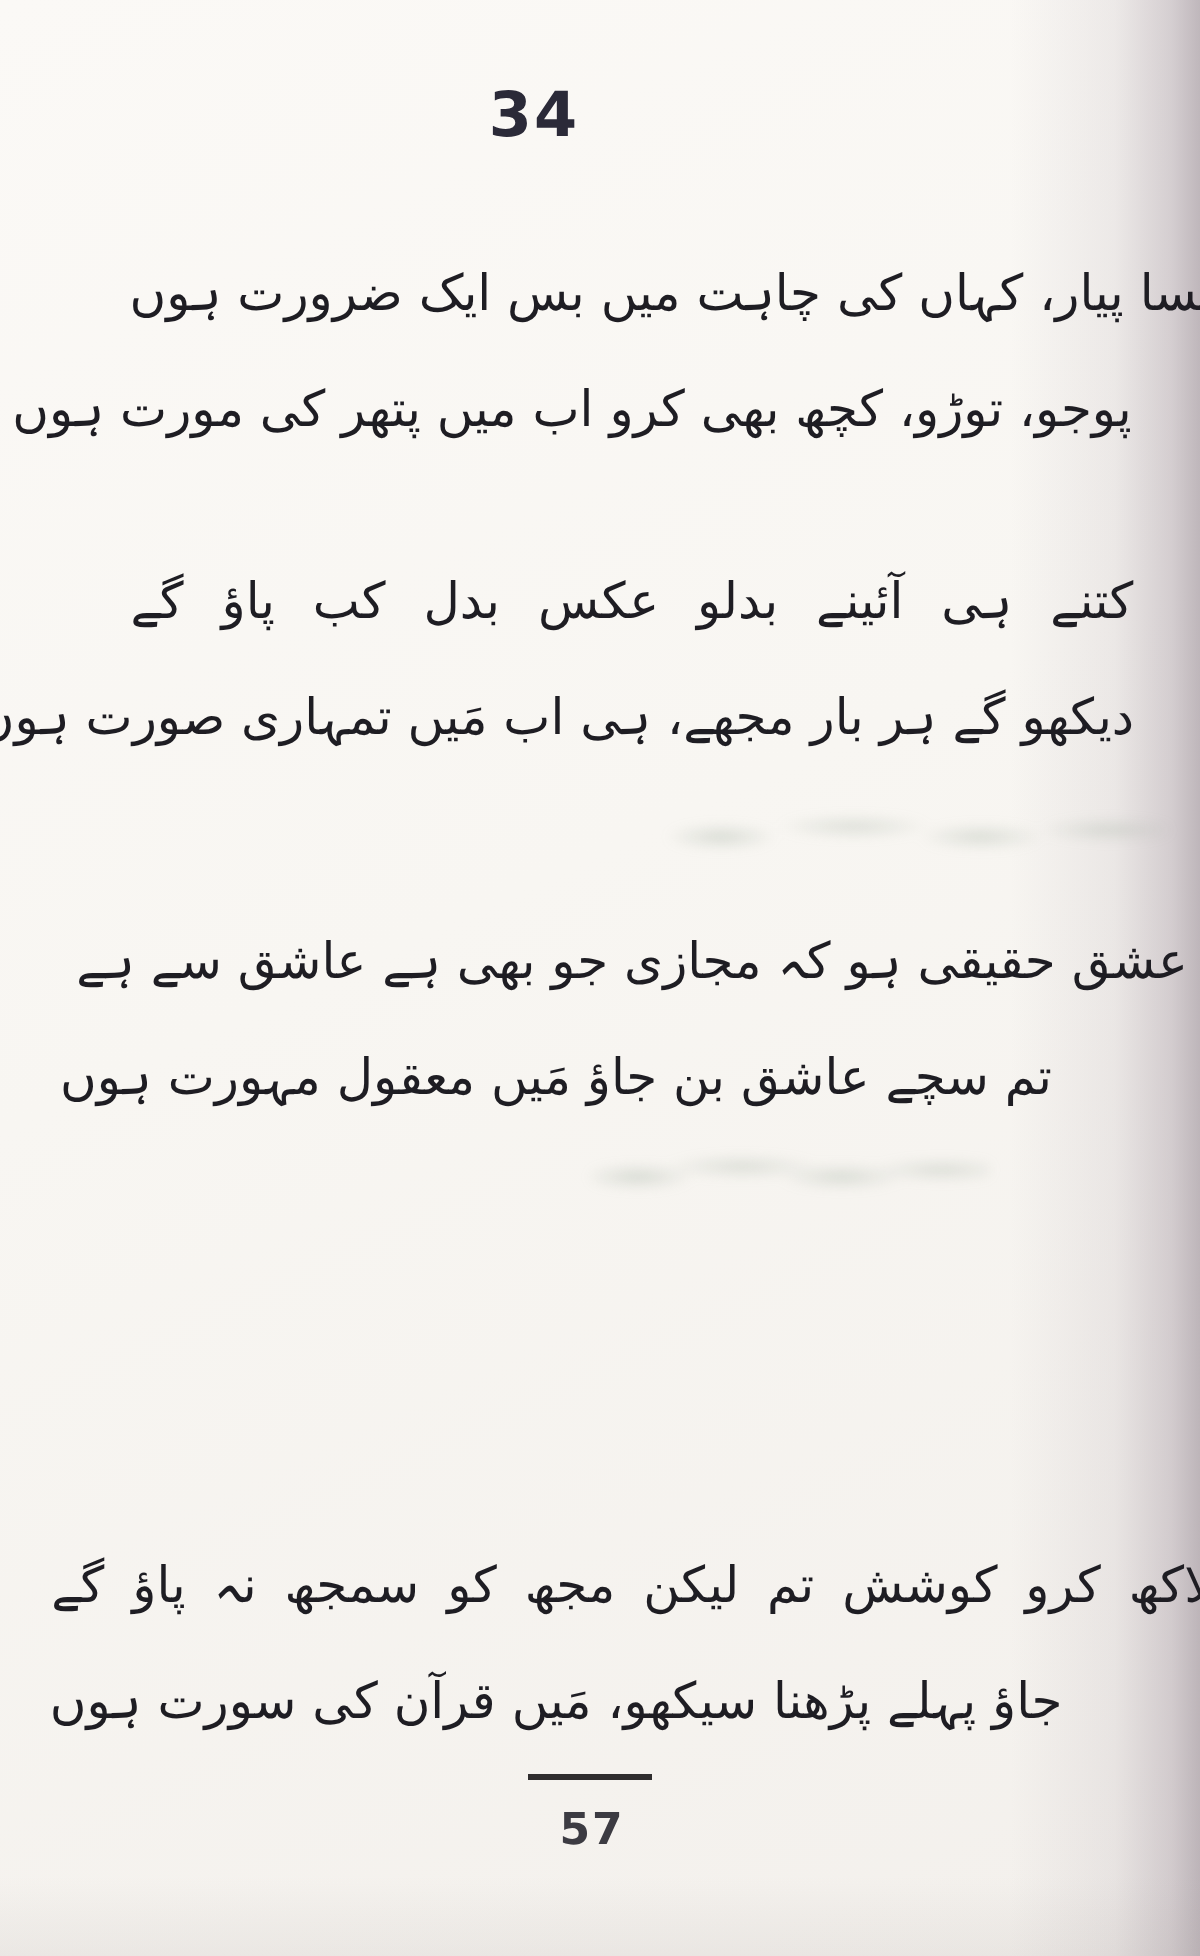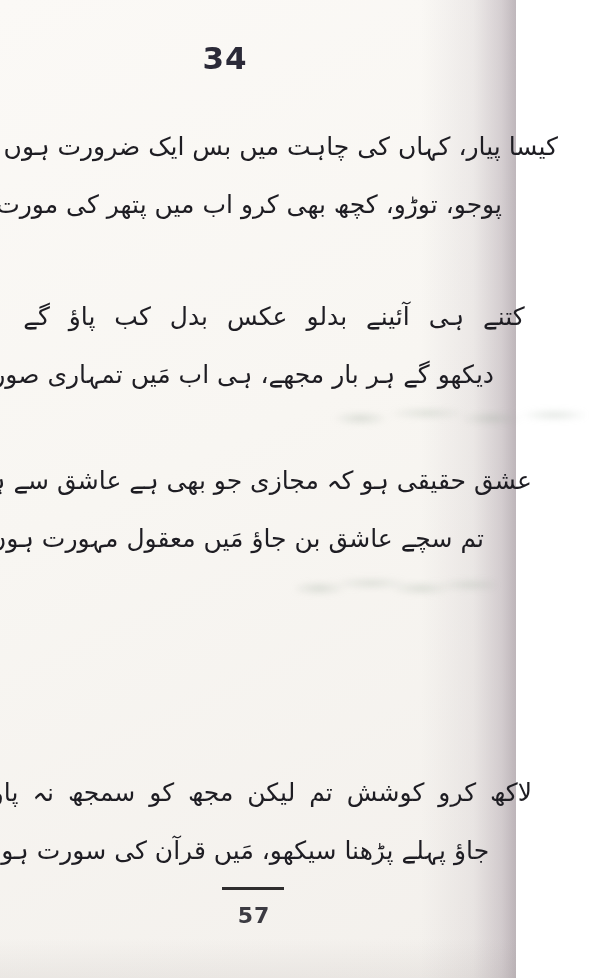--- a/index.html
+++ b/index.html
@@ -7,21 +7,21 @@
     padding: 0;
   }
   body {
     width: 600px;
     height: 978px;
     overflow: hidden;
     font-family: "DejaVu Sans", sans-serif;
   }
   .page {
     position: relative;
-    width: 516px;
+    width: 600px;
     height: 978px;
     background: linear-gradient(155deg, #fbf9f6 0%, #f8f6f2 45%, #f3f0ec 100%);
   }
   
   .shade-right {
     position: absolute;
     top: 0; right: 0; bottom: 0;
     width: 95px;
     background: linear-gradient(to right,
       rgba(178,168,176,0) 0%,
@@ -61,21 +61,21 @@
     line-height: 58px;
     white-space: nowrap;
     text-align: center;
     font-size: 25px;
     color: #1e1d23;
   }
   .misra1 { transform: translateX(16px); }
   .misra2 { transform: translateX(-22px); }
   .c1 { top: 118px; padding-left: 26px; }
   .c1 .misra2 { transform: translateX(-40px); }
-  .c2 { top: 288px; }
+  .c2 { top: 272px; }
   .c3 { top: 452px; }
   .c4 { top: 604px; }
   .c5 { top: 764px; }
   .misra--spread { word-spacing: 11px; }
   .misra--spread2 { word-spacing: 6px; }
   
   .ghost {
     position: absolute;
     height: 34px;
     pointer-events: none;

